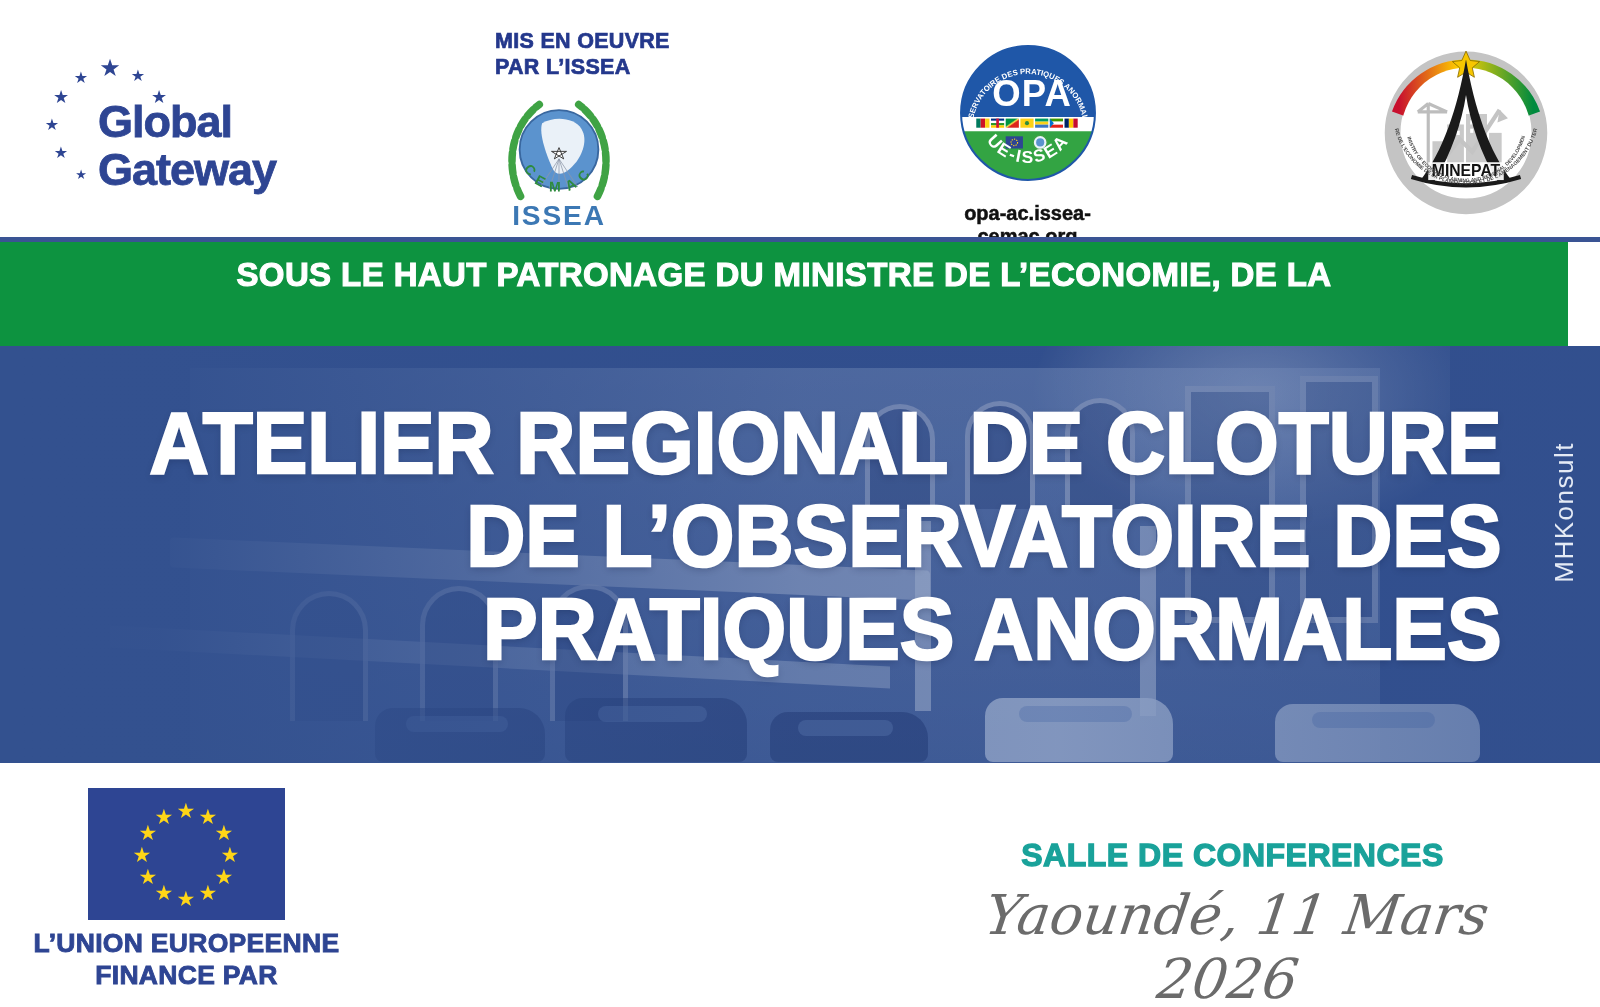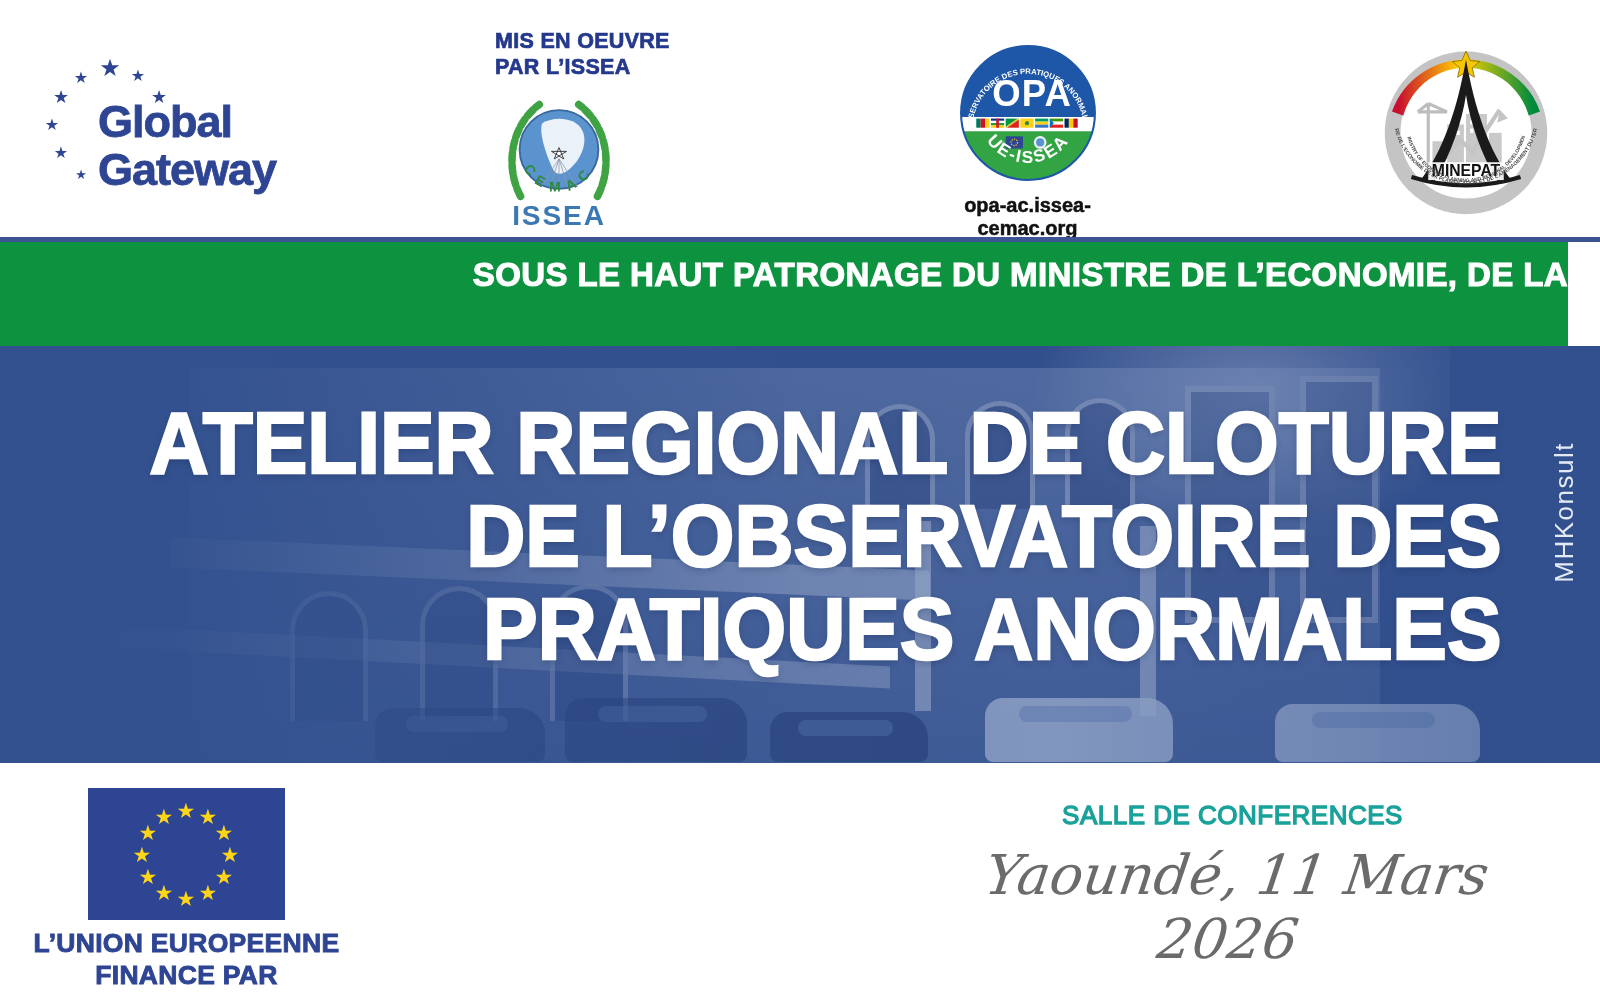--- a/index.html
+++ b/index.html
@@ -18,30 +18,30 @@
   .gg-text{position:absolute;left:58px;top:48px;color:var(--navy);font-weight:700;
            font-size:45px;line-height:48px;letter-spacing:-1px;-webkit-text-stroke:0.8px currentColor;}
 
   .issea-block{left:495px;top:28px;width:232px;text-align:left;}
   .issea-caption{color:#24388C;font-weight:700;font-size:21.5px;line-height:26px;
                  letter-spacing:0.3px;-webkit-text-stroke:0.7px currentColor;}
   .issea-logo{width:128px;height:150px;margin-top:2px;}
 
   .opa-block{left:935px;top:42px;width:185px;text-align:center;}
   .opa-logo{width:142px;height:142px;}
-  .opa-web{font-size:20px;font-weight:700;color:#111;margin-top:6px;-webkit-text-stroke:0.5px #111;}
+  .opa-web{font-size:20px;font-weight:700;color:#111;margin-top:14px;-webkit-text-stroke:0.5px #111;}
 
   .minepat-block{left:1380px;top:28px;width:175px;}
   .minepat-logo{width:172px;height:194px;}
 
   
   .navy-line{left:0;top:237px;width:1600px;height:5px;background:#3A5494;}
   .green-band{left:0;top:242px;width:1568px;height:104px;background:var(--green);
               color:#fff;text-align:center;box-sizing:border-box;padding-top:12px;}
-  .green-band .line{font-size:33px;line-height:41px;font-weight:700;letter-spacing:0.4px;text-align:right;
+  .green-band .line{font-size:33px;line-height:41px;font-weight:700;letter-spacing:0.4px;
                     -webkit-text-stroke:1.1px #fff;}
 
   
   .hero{left:0;top:346px;width:1600px;height:417px;background:var(--hero-blue);overflow:hidden;}
   .ph{position:absolute;}
   .sky{right:150px;top:0;width:420px;height:190px;
        background:radial-gradient(ellipse at 55% 25%,rgba(236,243,252,.6),rgba(236,243,252,0) 70%);}
   .facade{left:190px;top:22px;width:1190px;height:400px;
           background:linear-gradient(180deg,rgba(214,228,247,.34),rgba(188,208,238,.18));}
   .roofband{left:170px;top:208px;width:760px;height:30px;background:rgba(242,247,253,.55);
@@ -70,22 +70,22 @@
 
   
   .eu-flag{left:88px;top:788px;width:197px;height:132px;background:var(--navy);}
   .eu-star{position:absolute;transform:translate(-50%,-50%);color:var(--star-yellow);
            font-size:21px;line-height:1;}
   .eu-star::before{content:"★";}
   .eu-caption{left:20px;top:927px;width:333px;text-align:center;color:var(--navy);
         font-weight:700;font-size:26.5px;line-height:32px;letter-spacing:0.3px;
         -webkit-text-stroke:0.9px currentColor;}
   .venue{left:945px;top:793px;width:575px;text-align:center;}
-  .venue-label{color:var(--teal);font-size:26px;line-height:44px;font-weight:400;
-        letter-spacing:0.5px;-webkit-text-stroke:1.3px currentColor;}
+  .venue-label{color:var(--teal);font-size:32px;line-height:44px;font-weight:700;
+        letter-spacing:0.5px;margin-top:40px;-webkit-text-stroke:1.3px currentColor;}
   .venue-name{color:var(--teal);font-size:68px;line-height:70px;font-weight:700;
         letter-spacing:1px;-webkit-text-stroke:2.3px currentColor;}
   .venue-date{color:var(--script-gray);font-family:"DejaVu Serif",serif;font-style:italic;
         font-size:55px;line-height:64px;margin-top:6px;transform:skewX(-8deg);}
 
   svg text{font-family:"Liberation Sans",sans-serif;}
 </style>
 </head>
 <body>
 

